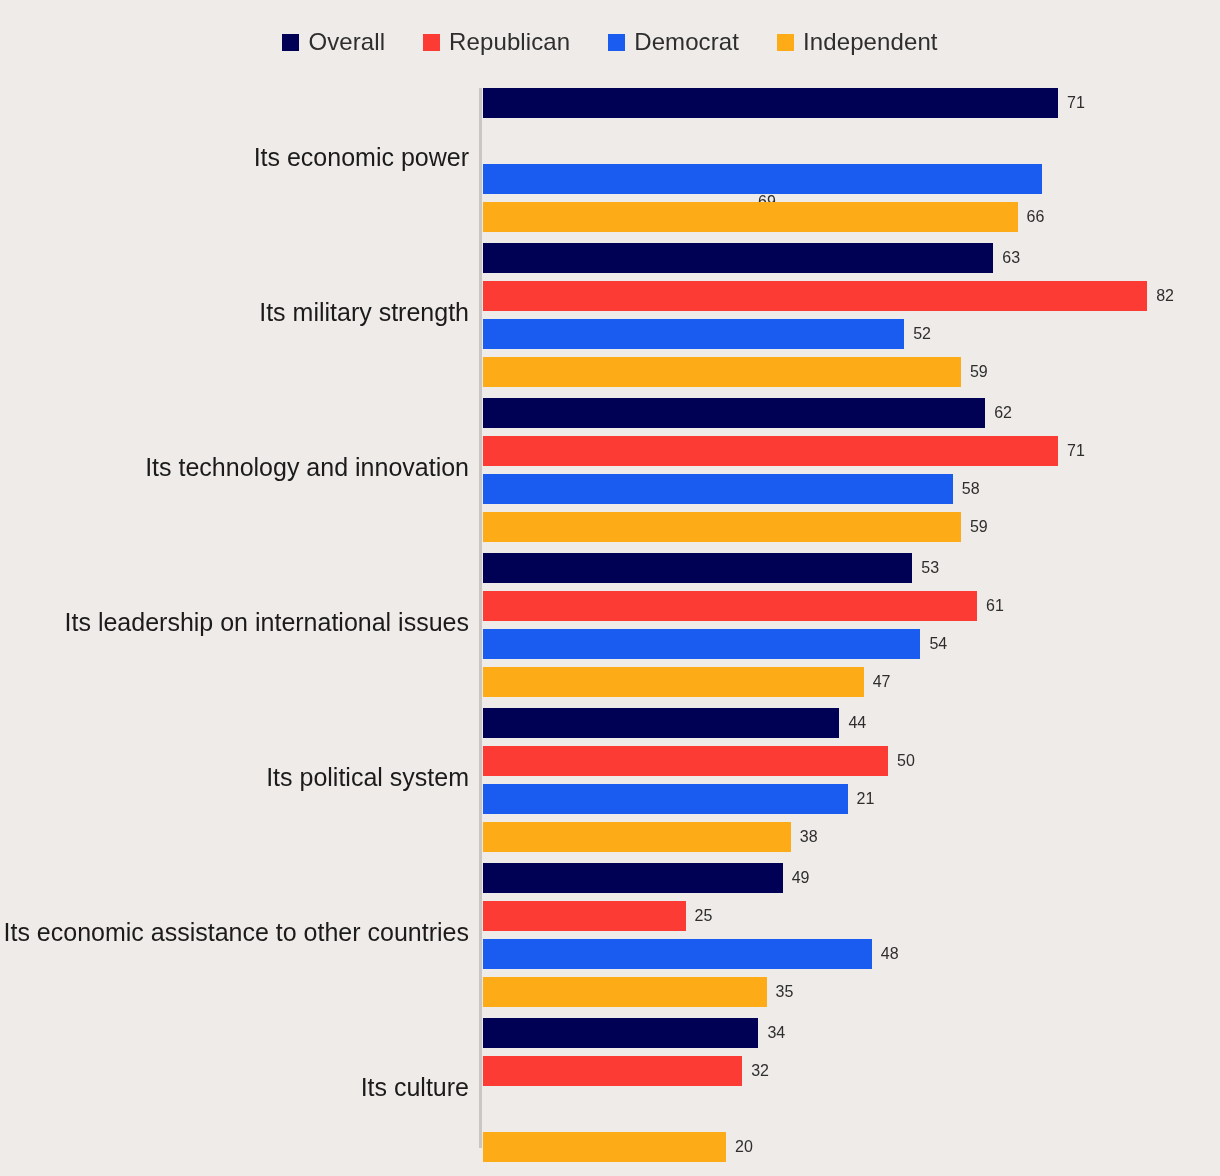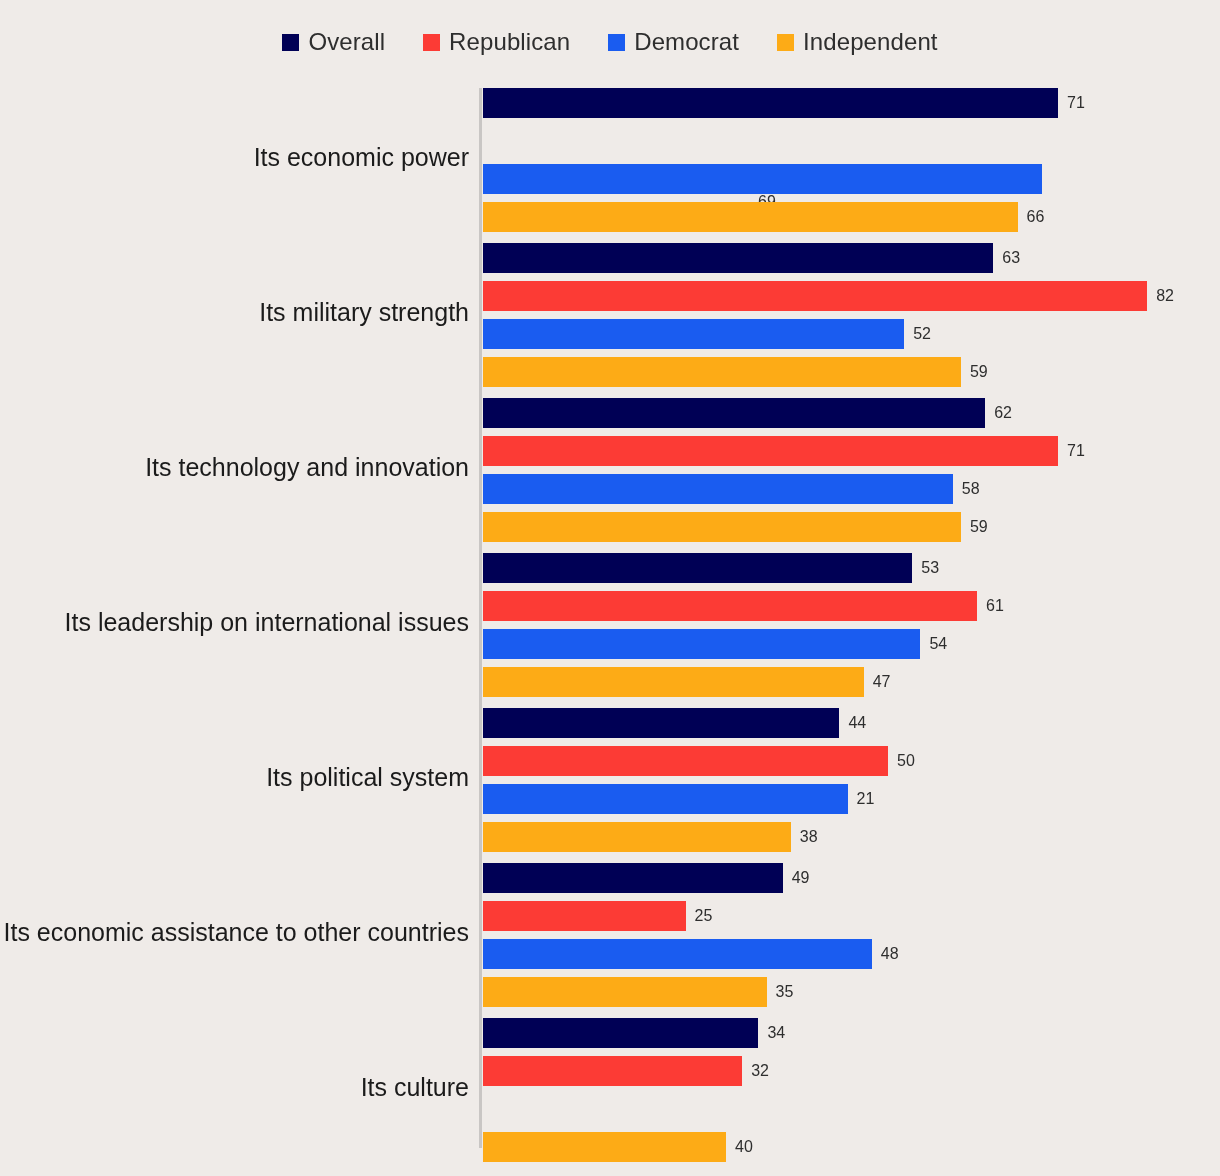--- a/index.html
+++ b/index.html
@@ -273,20 +273,20 @@
             <div class="bar-row" style="top: 8px;">
               <span class="bar" style="width: 275.4px; background: rgb(0, 0, 85);"></span>
               <span class="bar-value">34</span>
             </div>
             <div class="bar-row" style="top: 46px;">
               <span class="bar" style="width: 259.2px; background: rgb(252, 59, 53);"></span>
               <span class="bar-value">32</span>
             </div>
             <div class="bar-row" style="top: 122px;">
               <span class="bar" style="width: 243px; background: rgb(253, 171, 22);"></span>
-              <span class="bar-value">40</span>
+              <span class="bar-value">20</span>
             </div>
           </div>
         </div>
       </div>
   </div>
 
 </div>
 
 </body></html>

